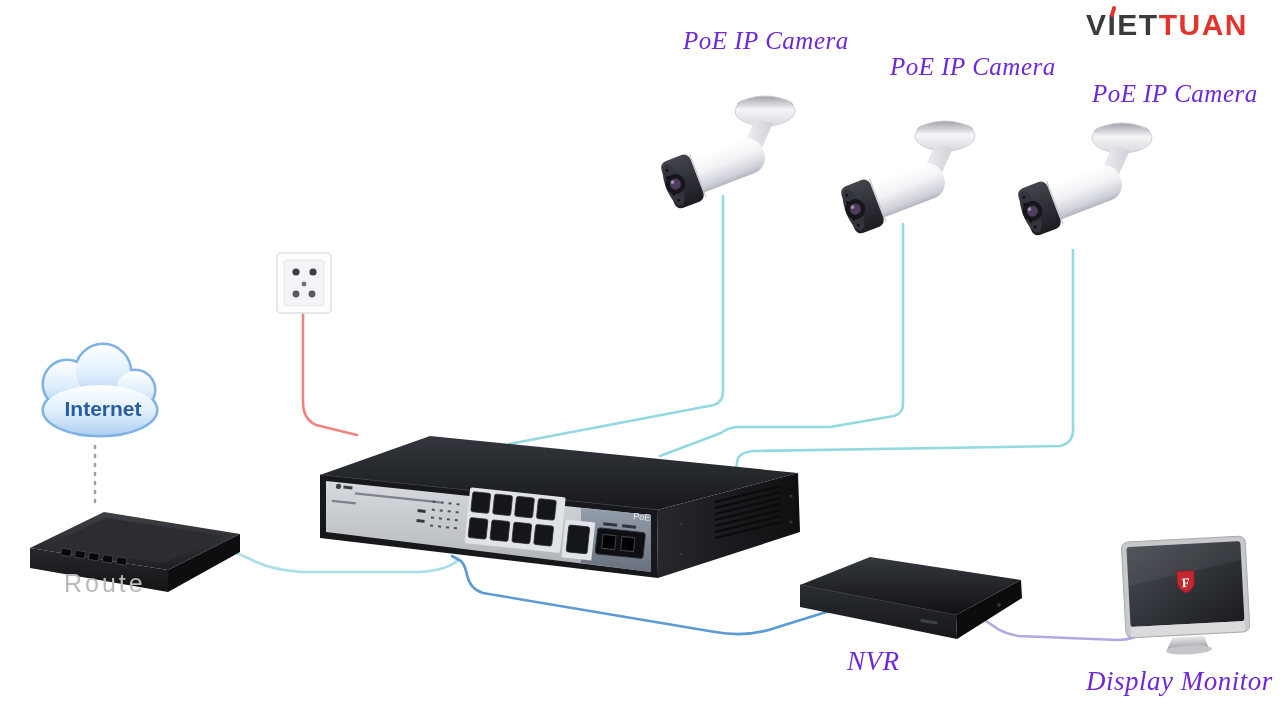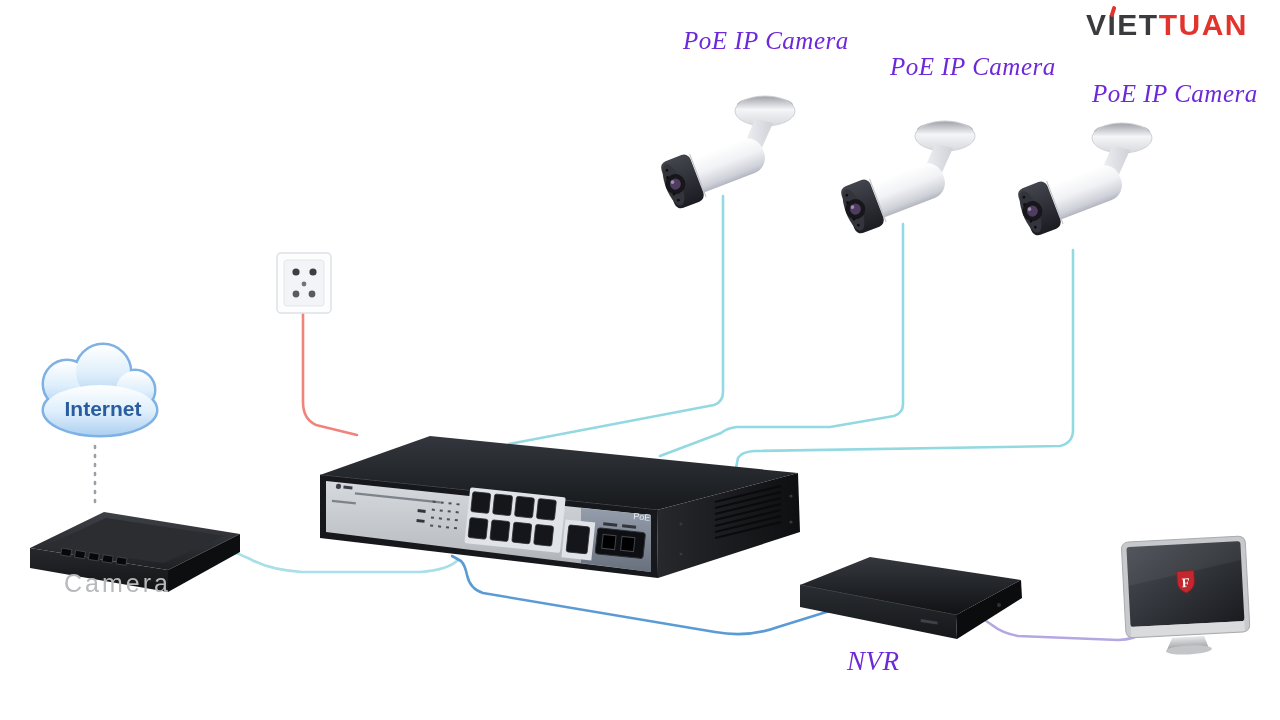--- a/index.html
+++ b/index.html
@@ -139,21 +139,21 @@
     <polygon points="8,48 146,70 146,92 8,68" fill="url(#gRFront)"></polygon>
     <polygon points="146,70 218,34 218,52 146,92" fill="#0d0e10"></polygon>
     <g transform="rotate(9 70 62)" fill="#07080a" stroke="#45494e" stroke-width="0.8">
       <rect x="38" y="53" width="10" height="7"></rect>
         <rect x="52" y="53" width="10" height="7"></rect>
       <rect x="66" y="53" width="10" height="7"></rect>
         <rect x="80" y="53" width="10" height="7"></rect>
       <rect x="94" y="53" width="10" height="7"></rect>
     </g>
   </svg>
-  <div class="sub-label" style="left:64px;top:569px">Camera</div>
+  <div class="sub-label" style="left:64px;top:569px">Route</div>
 
   <svg class="abs" style="left:313px;top:426px" width="500" height="180">
     <polygon points="7,49 117,10 485,47 344,84" fill="url(#gSwTop)"></polygon>
     <line x1="7" y1="49" x2="344" y2="84" stroke="#4a4e55" stroke-width="1"></line>
     <polygon points="344,84 485,47 487,106 345,152" fill="url(#gSwSide)"></polygon>
     <polygon points="7,49 344,84 345,152 7,112" fill="#17181b"></polygon>
     <polygon points="13,55 338,89 338,146 13,106" fill="url(#gSwFront)"></polygon>
     <polygon points="268,82 338,89 338,146 268,137" fill="url(#gSwDark)"></polygon>
 
     <g transform="rotate(6 40 66)" fill="#7d838b">
@@ -243,20 +243,21 @@
       <rect x="20" y="6" width="124" height="96" rx="7" fill="#c7c9cc" stroke="#a9abaf" stroke-width="1"></rect>
       <rect x="25" y="11" width="114" height="80" rx="3" fill="url(#gMonScr)"></rect>
       <polygon points="25,11 139,11 139,30 25,50" fill="#ffffff" opacity="0.05"></polygon>
       <rect x="25" y="91" width="114" height="10" fill="#d9dbdd"></rect>
       <g>
         <path d="M74,38 h17 v11 q0,7 -8.5,11 q-8.5,-4 -8.5,-11 z" fill="#c2282e" stroke="#8e1d22" stroke-width="0.8"></path>
         <text x="82.5" y="54" text-anchor="middle" font-family="Liberation Serif, serif" font-size="13" font-weight="bold" fill="#ffffff">F</text>
       </g>
     </g>
   </svg>
+  <div class="dev-label big" style="left:1086px;top:666px">Display Monitor</div>
 
   <svg class="abs" style="left:655px;top:85px" width="145" height="140">
     <ellipse cx="110" cy="20" rx="28" ry="8" fill="#a7a9b0"></ellipse>
     <ellipse cx="110" cy="26" rx="30" ry="15" fill="url(#gDisc)" stroke="#cfd1d6" stroke-width="1"></ellipse>
     <polygon points="100,34 118,38 100,78 84,72" fill="url(#gArm)"></polygon>
     <g transform="rotate(-21 60 85)">
       <rect x="18" y="66" width="94" height="36" rx="16" fill="url(#gCamBody)"></rect>
       <rect x="10" y="59" width="31" height="50" rx="7" fill="url(#gCamHead)"></rect>
       <ellipse cx="16" cy="84" rx="8" ry="22" fill="#34353c"></ellipse>
       <circle cx="18" cy="84" r="10" fill="#17161b"></circle>

